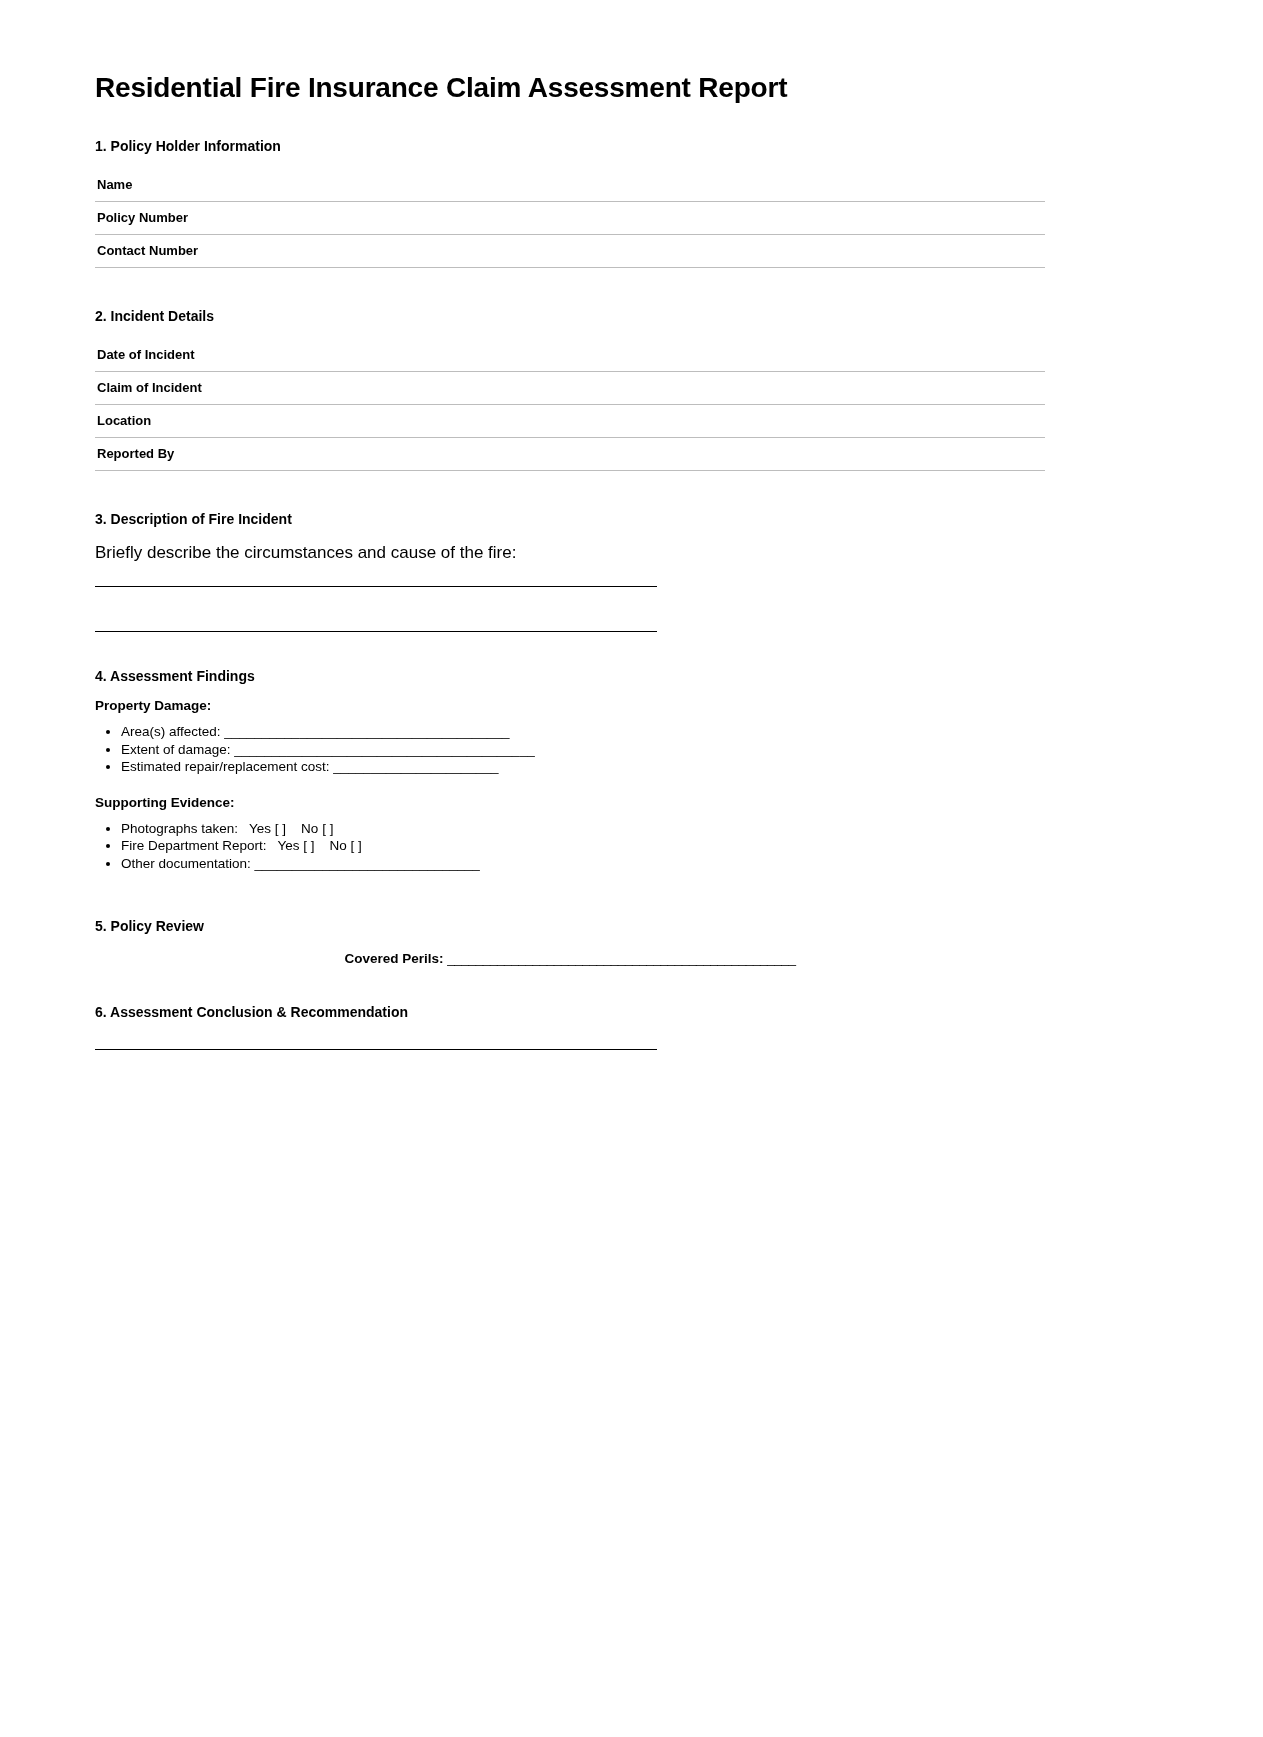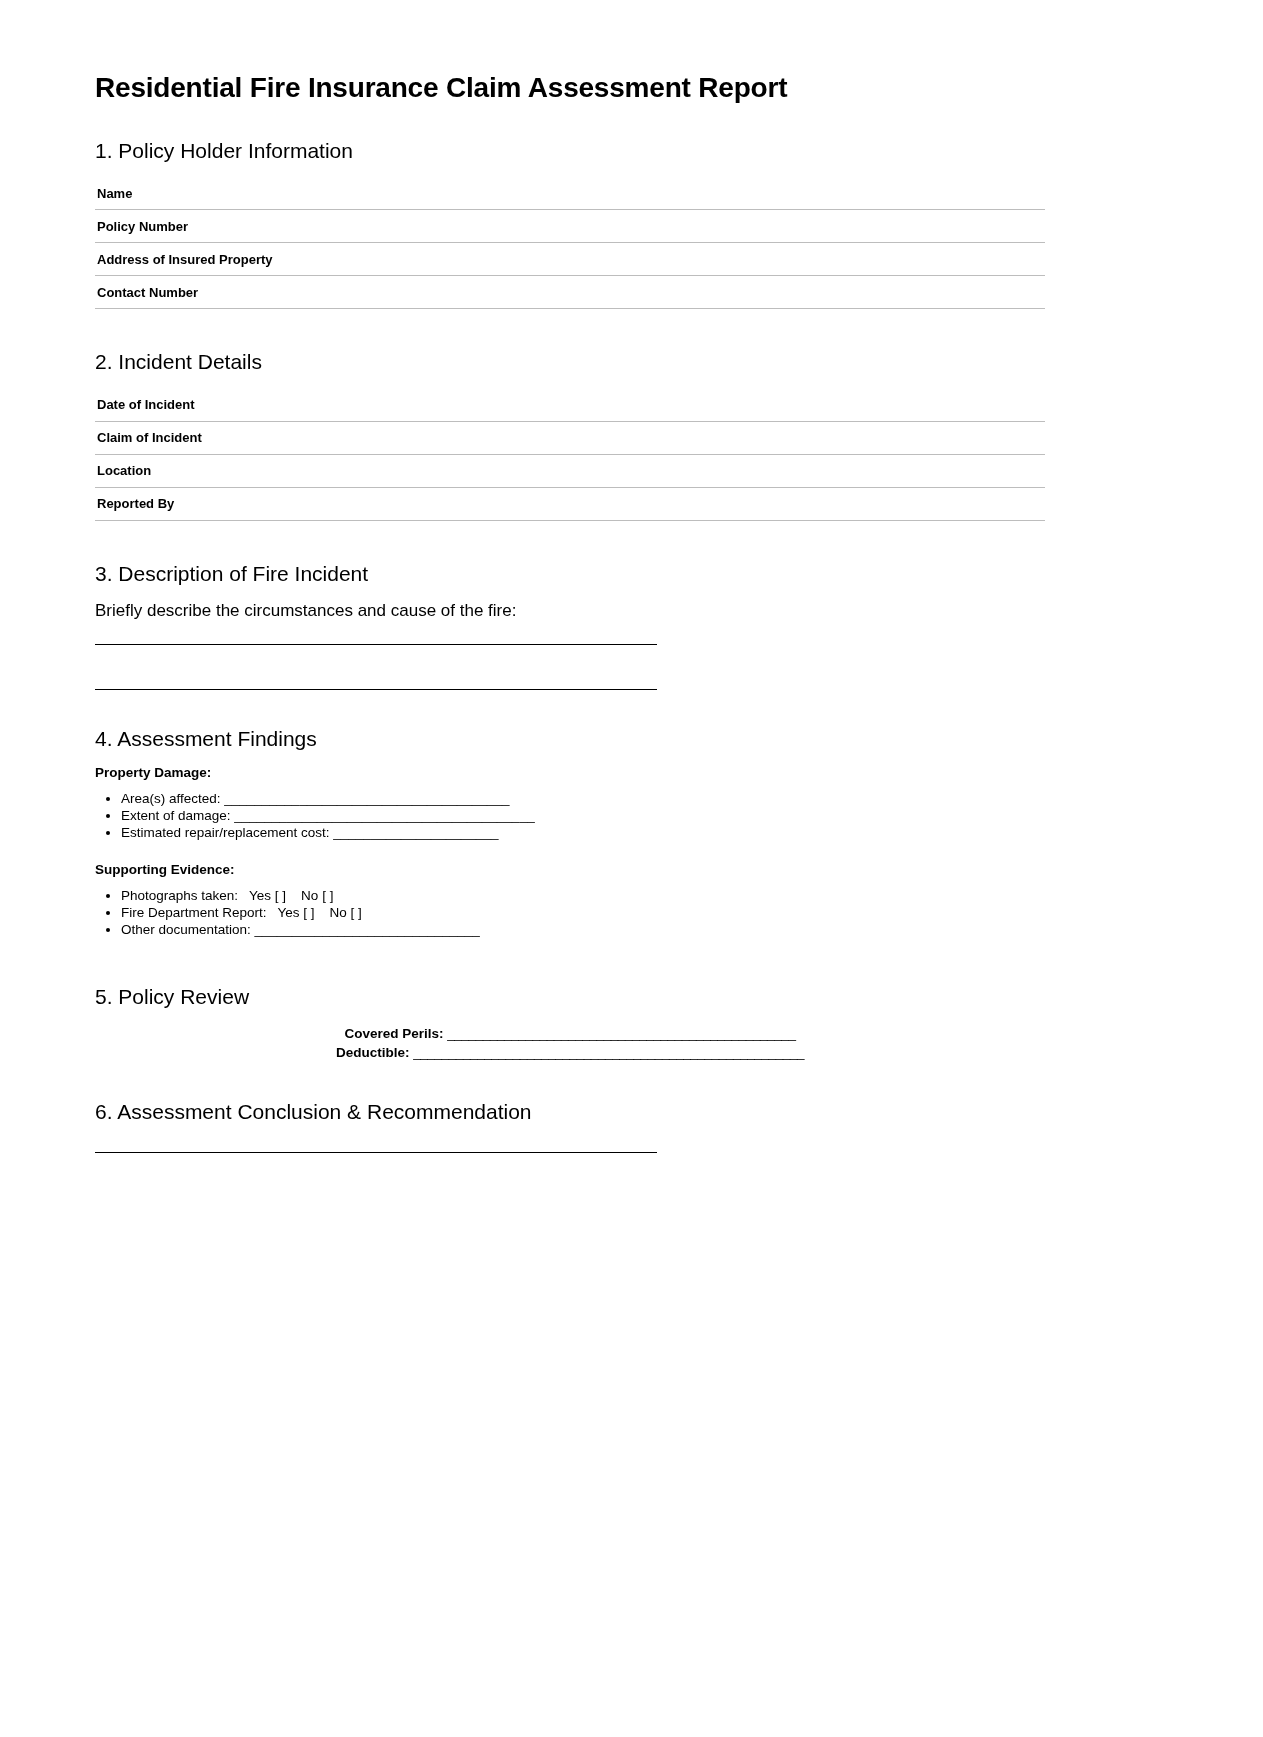--- a/index.html
+++ b/index.html
@@ -26,22 +26,22 @@
   .doc-title {
     font-size: 28px;
     font-weight: bold;
     letter-spacing: -0.2px;
     line-height: 1.15;
     margin: 0 0 34px 0;
     font-stretch: condensed;
   }
 
   .section-heading {
-    font-size: 21px;
-    font-weight: normal;
+    font-size: 14px;
+    font-weight: bold;
     line-height: 1.2;
     margin: 0 0 14px 0;
   }
 
   .sec-gap-top { margin-top: 40px; }
 
   
   table.form-table {
     width: 950px;
     border-collapse: collapse;
@@ -135,24 +135,20 @@
     <tbody>
       <tr>
         <td>Name</td>
         <td class="value-cell"></td>
       </tr>
       <tr>
         <td>Policy Number</td>
         <td class="value-cell"></td>
       </tr>
       <tr>
-        <td>Address of Insured Property</td>
-        <td class="value-cell"></td>
-      </tr>
-      <tr>
         <td>Contact Number</td>
         <td class="value-cell"></td>
       </tr>
     </tbody>
   </table>
 
   <h2 class="section-heading sec-gap-top">2. Incident Details</h2>
 
   <table class="form-table">
     <tbody>
@@ -196,20 +192,19 @@
     <li>Photographs taken:   Yes [ ]    No [ ]</li>
     <li>Fire Department Report:   Yes [ ]    No [ ]</li>
     <li>Other documentation: ______________________________</li>
   </ul>
 
   <div class="block-gap-md"></div>
 
   <h2 class="section-heading">5. Policy Review</h2>
 
   <div class="kv-line"><span class="k">Covered Perils: </span><span class="fill">_________________________________________________</span></div>
-  <div class="kv-line"><span class="k">Deductible: </span><span class="fill">_______________________________________________________</span></div>
 
   <div class="block-gap-lg"></div>
 
   <h2 class="section-heading">6. Assessment Conclusion &amp; Recommendation</h2>
   <div class="conc-rule"></div>
 
 </div>
 
 </body></html>

